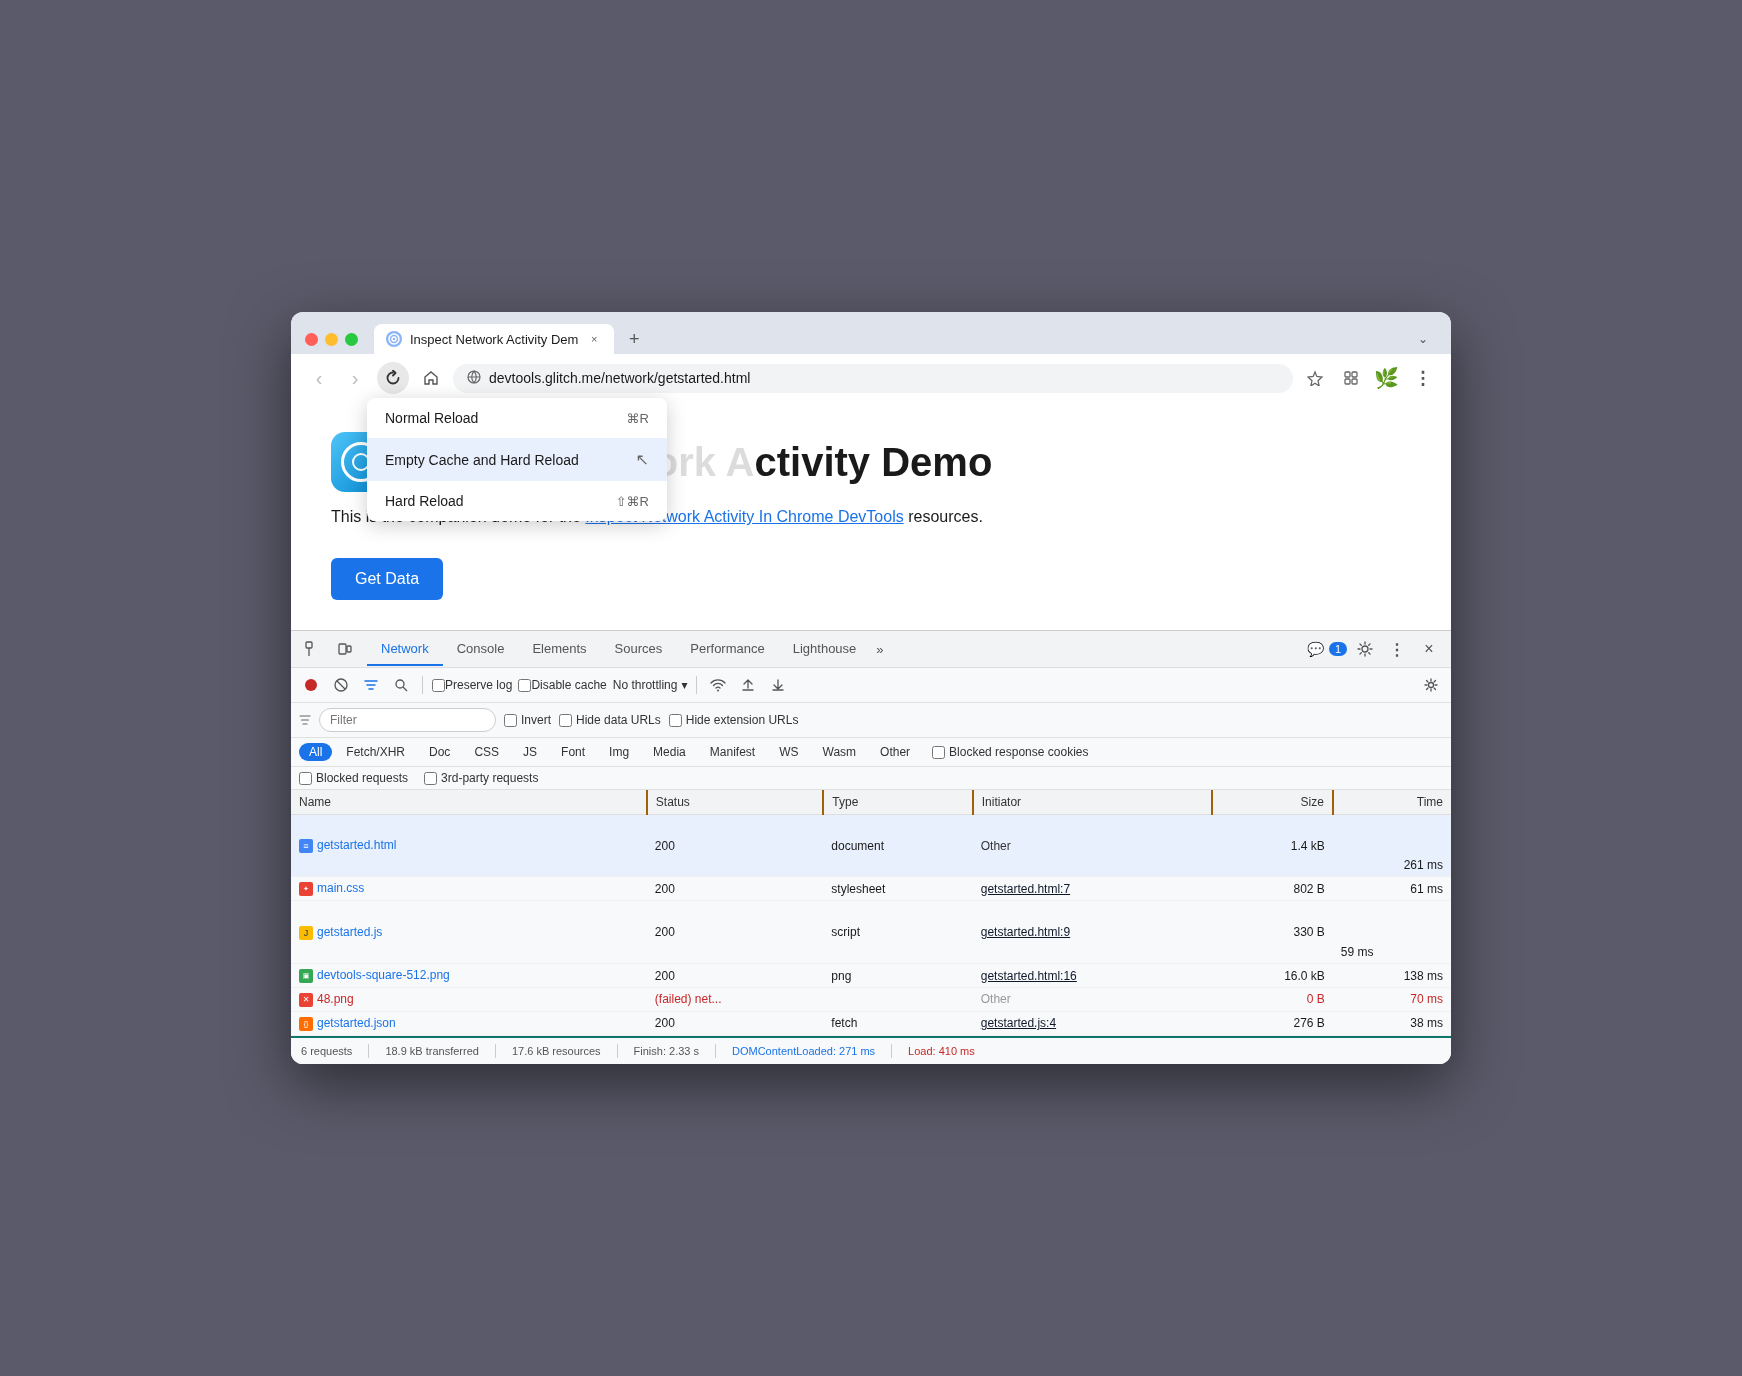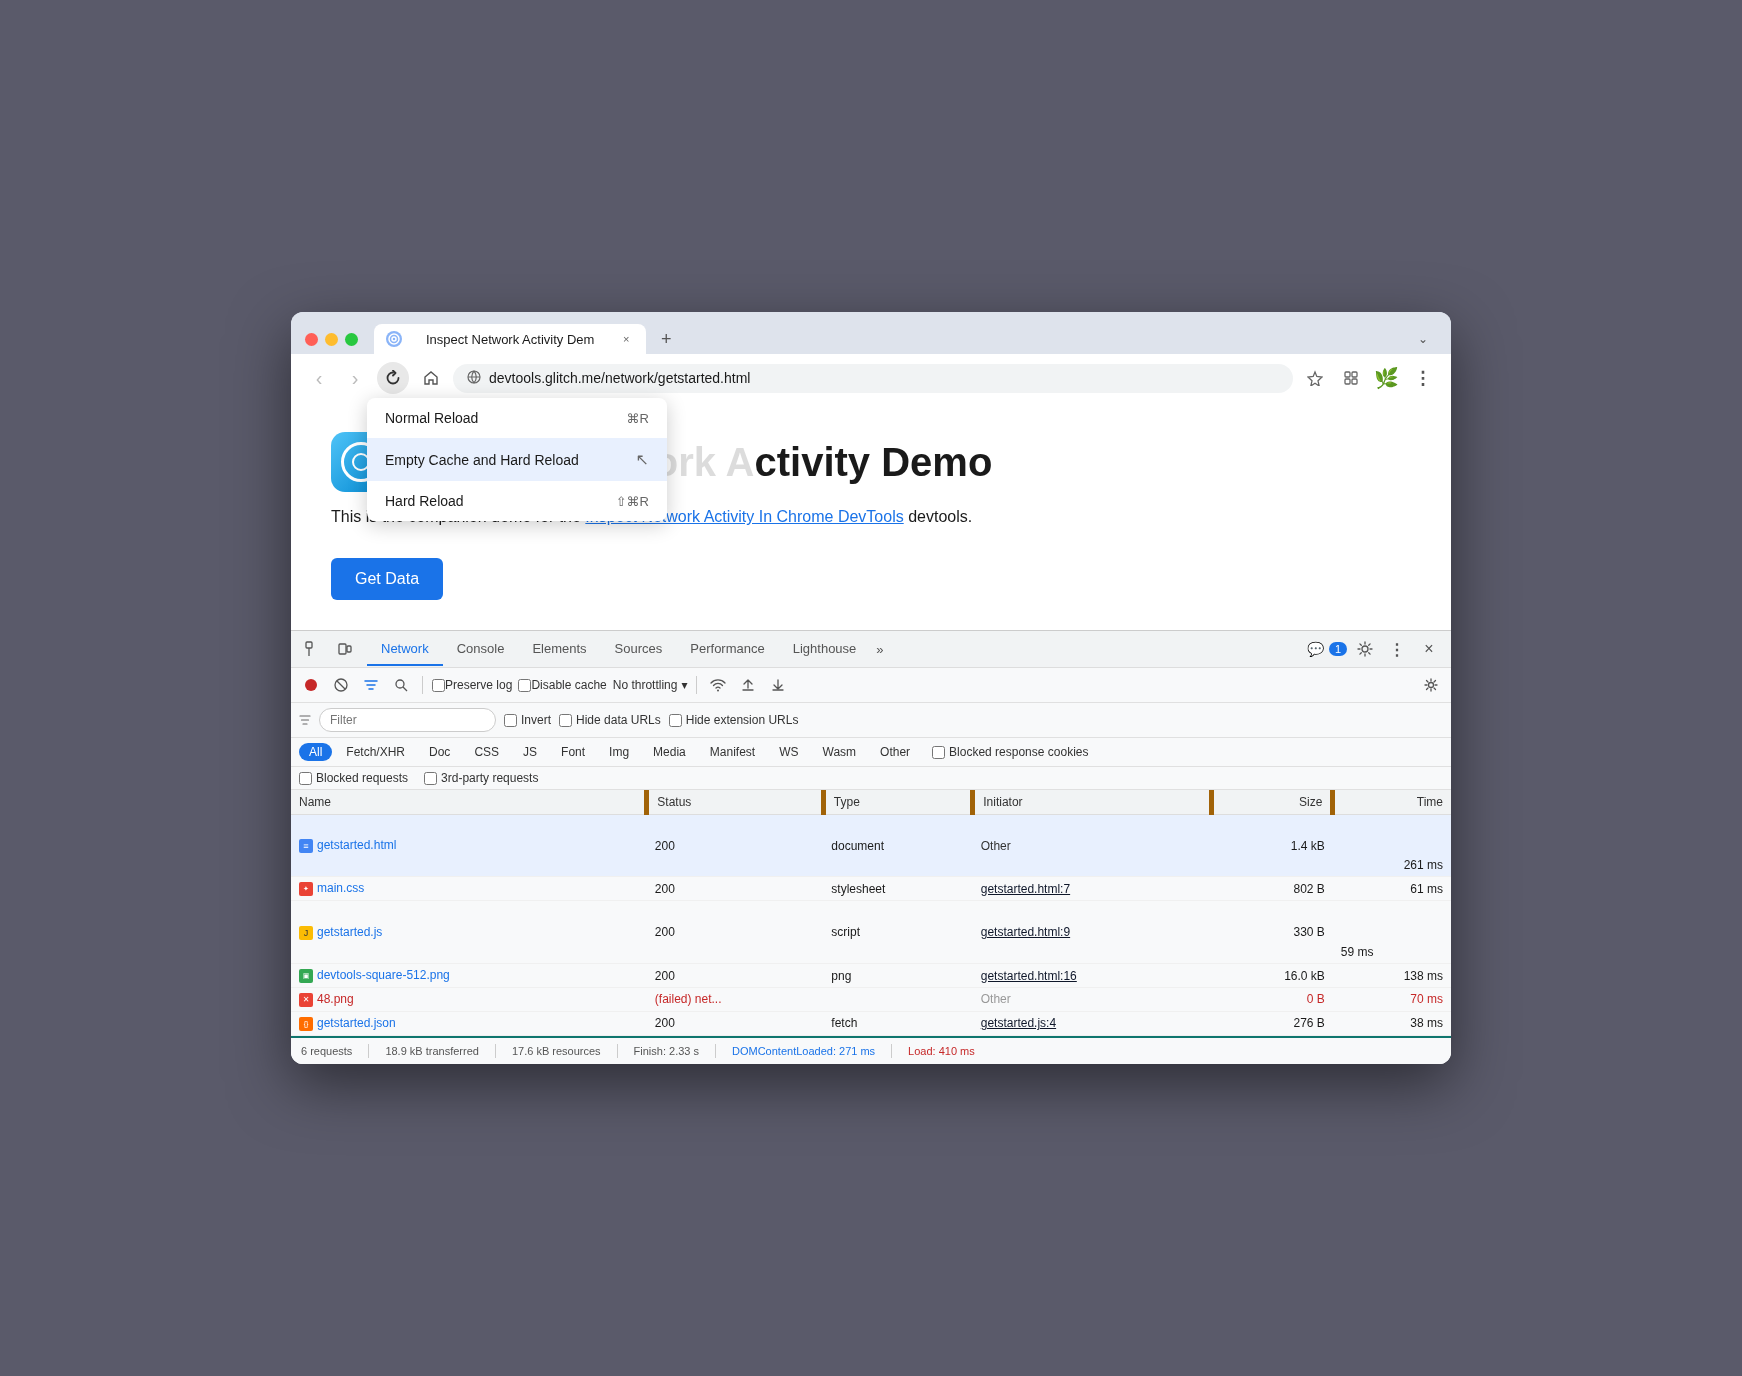--- a/index.html
+++ b/index.html
@@ -41,21 +41,21 @@
     .tl-green { background: #28c840; }
     .tab-bar {
       display: flex;
       align-items: center;
       flex: 1;
       gap: 6px;
     }
     .tab {
       display: flex;
       align-items: center;
-      gap: 24px;
+      gap: 8px;
       background: white;
       border-radius: 8px 8px 0 0;
       padding: 7px 12px;
       font-size: 13px;
       color: #1a1a1a;
       min-width: 220px;
       max-width: 280px;
       justify-content: flex-end;
     }
     .tab-favicon {
@@ -452,21 +452,21 @@
     .network-table thead tr {
       background: #f1f3f4;
       border-bottom: 1px solid #ddd;
     }
     .network-table th {
       padding: 5px 8px;
       text-align: left;
       font-weight: 500;
       color: #333;
       font-size: 12px;
-      border-right: 5px solid #a16207;
+      border-right: 2px solid #a16207;
     }
     .network-table th:last-child { border-right: none; }
     .network-table td {
       padding: 4px 8px;
       border-bottom: 1px solid #f0f0f0;
       color: #1a1a1a;
     }
     .network-table tr.selected { background: #e8f0fe; }
     .network-table tr.error-row td { color: #c62828; }
     .network-table tr.error-row td.name-cell { color: #c62828; }
@@ -602,21 +602,21 @@
       <div class="page-logo">
         <div class="page-logo-inner"></div>
       </div>
       <span class="page-title">
         <span>I<span style="opacity:0.15;">nspect Network A</span>ctivity Demo</span>
       </span>
     </div>
     <p class="page-description">
       <span>This is the companion demo for the</span>
       <a href="#">Inspect Network Activity In Chrome DevTools</a>
-      <span>devtools.</span>
+      <span>resources.</span>
     </p>
     <button class="get-data-btn">Get Data</button>
   </div>
 
   <div class="devtools-panel">
 
     <div class="devtools-tabs">
       <div class="devtools-tab-icons">
         <div class="devtools-icon-btn">
           <svg width="16" height="16" viewBox="0 0 16 16" fill="none">

